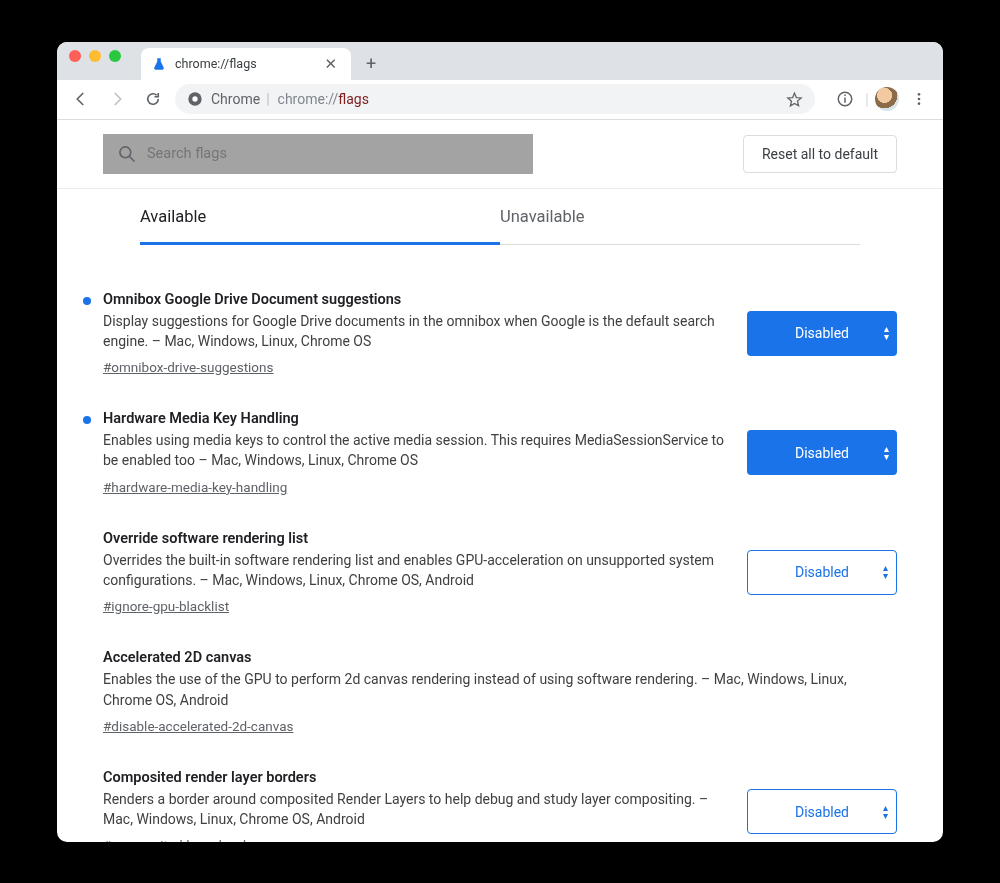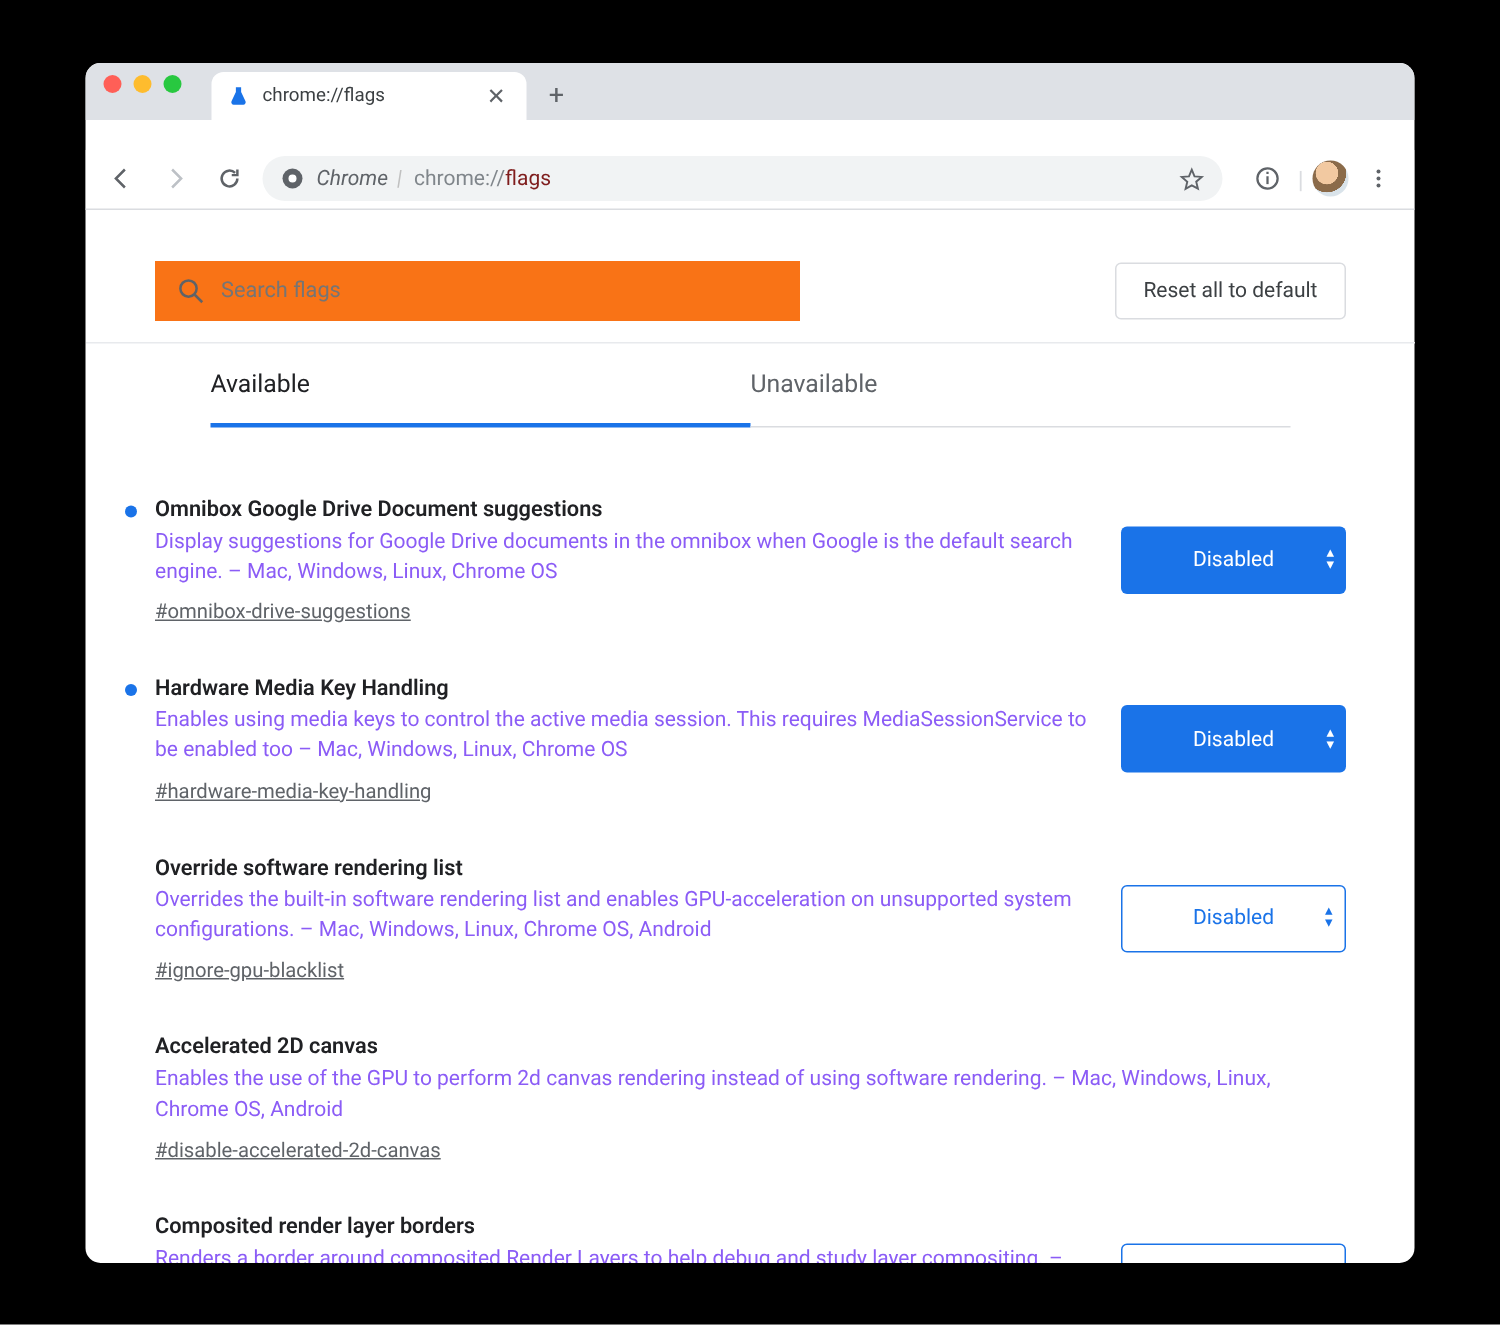--- a/index.html
+++ b/index.html
@@ -1,51 +1,51 @@
 <!DOCTYPE html>
 <html><head>
 <meta charset="utf-8">
 <style>
   * { box-sizing: border-box; margin: 0; padding: 0; font-family: -apple-system, BlinkMacSystemFont, "Segoe UI", Roboto, Arial, sans-serif; }
   body { background: #000; display: flex; align-items: center; justify-content: center; height: 883px; width: 1000px; }
-  .window { width: 886px; height: 800px; background: #fff; border-radius: 10px; box-shadow: 0 20px 60px rgba(0,0,0,.4); overflow: hidden; display: flex; flex-direction: column; position: relative; gap: 20px; }
+  .window { width: 886px; height: 800px; background: #fff; border-radius: 10px; box-shadow: 0 20px 60px rgba(0,0,0,.4); overflow: hidden; display: flex; flex-direction: column; position: relative; }
   .titlebar { height: 38px; background: #dee1e6; display: flex; align-items: flex-end; padding-left: 12px; }
   .traffic { display: flex; gap: 8px; align-items: center; height: 100%; padding-bottom: 10px; padding-right: 20px;}
   .dot { width: 12px; height: 12px; border-radius: 50%; }
   .red { background:#ff5f57;} .yellow{background:#febc2e;} .green{background:#28c840;}
   .tab { background:#fff; height:32px; border-radius:8px 8px 0 0; display:flex; align-items:center; padding:0 10px; gap:8px; min-width:210px; position:relative;}
   .tab-favicon { width:16px; height:16px; display:flex; align-items:center; justify-content:center;}
   .tab-title { font-size:12.5px; color:#3c4043; flex:1;}
   .tab-close { font-size:15px; color:#5f6368; padding:0 4px;}
   .newtab { width:28px; height:28px; display:flex; align-items:center; justify-content:center; color:#5f6368; font-size:18px; margin-left:6px; margin-bottom:2px;}
   .toolbar { height:40px; background:#fff; display:flex; align-items:center; padding:0 10px; gap:8px; border-bottom:1px solid #dadce0;}
   .nav-icon { width:28px; height:28px; display:flex; align-items:center; justify-content:center; color:#5f6368; border-radius:50%;}
   .nav-icon.disabled { color:#bdc1c6;}
   .omnibox { flex:1; height:30px; background:#f1f3f4; border-radius:15px; display:flex; align-items:center; padding:0 12px; gap:8px; font-size:14px;}
-  .chrome-chip { color:#5f6368; display:flex; align-items:center; gap:6px;font-style:italic;}
+  .chrome-chip { color:#5f6368; display:flex; align-items:center; gap:6px;}
   .chrome-chip .sep { color:#c0c0c0;}
   .url-dark { color:#7f1d1d;}
   .toolbar-right { display:flex; align-items:center; gap:6px; margin-left:8px;}
   .avatar { width:24px; height:24px; border-radius:50%; background: radial-gradient(circle at 40% 35%, #f2c9a1 0 35%, #8b6b4a 36% 60%, #d9e3ea 61% 100%); }
   .content { flex:1; overflow-y:auto; position:relative;}
   .content::-webkit-scrollbar { width:12px;}
   .content::-webkit-scrollbar-thumb { background:#c1c1c1; border-radius:6px;}
   .topbar { display:flex; align-items:center; padding:14px 46px; gap:20px; border-bottom:1px solid #e8eaed;}
-  .searchbox { flex:0 0 430px; height:40px; background:#f97316; display:flex; align-items:center; padding:0 14px; gap:10px; color:#5f6368;}
+  .searchbox { flex:0 0 430px; height:40px; background:#a3a3a3; display:flex; align-items:center; padding:0 14px; gap:10px; color:#5f6368;}
   .searchbox input { border:none; background:transparent; outline:none; font-size:14.5px; color:#202124; flex:1;}
   .reset-btn { margin-left:auto; height:38px; padding:0 18px; border:1px solid #dadce0; background:#fff; border-radius:4px; font-size:14px; color:#3c4043; cursor:pointer;}
   .tabs { display:flex; max-width:720px; margin:0 auto;}
   .tabbtn { flex:1; text-align:left; padding:18px 0 16px; font-size:16.5px; color:#5f6368; border-bottom:1px solid #dadce0; cursor:pointer;}
   .tabbtn.active { color:#202124; border-bottom:3px solid #1a73e8; font-weight:400;}
   .flags { padding:30px 46px 20px;}
   .flag { display:flex; gap:20px; padding:16px 0 18px; position:relative;}
   .bluedot { position:absolute; left:-20px; top:22px; width:8px; height:8px; border-radius:50%; background:#1a73e8;}
   .flag-main { flex:1; }
   .flag-title { font-size:14.5px; font-weight:600; color:#202124; margin-bottom:3px;}
-  .flag-desc { font-size:14px; color:#8b5cf6; line-height:1.45; margin-bottom:6px;}
+  .flag-desc { font-size:14px; color:#404040; line-height:1.45; margin-bottom:6px;}
   .flag-anchor { font-size:13.5px; color:#5f6368; text-decoration:underline;}
   .flag-select { align-self:center;}
   .selectbox { width:150px; height:45px; border-radius:4px; display:flex; align-items:center; justify-content:center; font-size:14px; position:relative; cursor:pointer;}
   .selectbox.modified { background:#1a73e8; color:#fff;}
   .selectbox.default { background:#fff; color:#1a73e8; border:1px solid #1a73e8;}
   .chev { position:absolute; right:8px; font-size:10px; line-height:1;}
   .chev::before { content:"▴"; display:block; margin-bottom:-2px;}
   .chev::after { content:"▾"; display:block;}
   svg { display:block; }
 </style>

